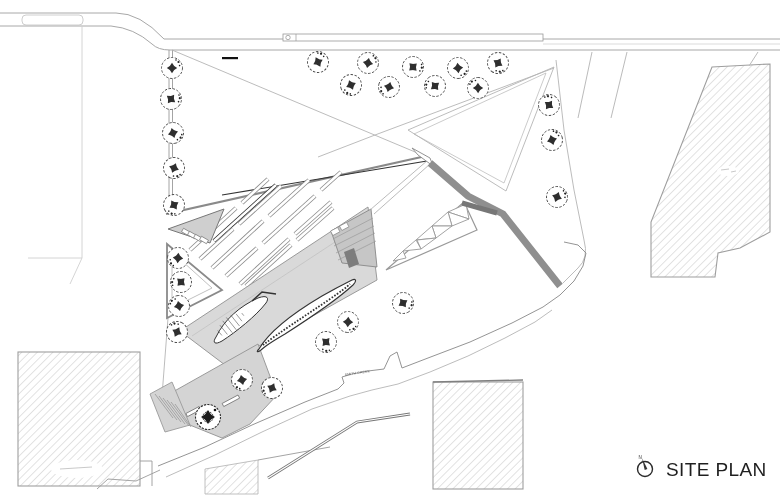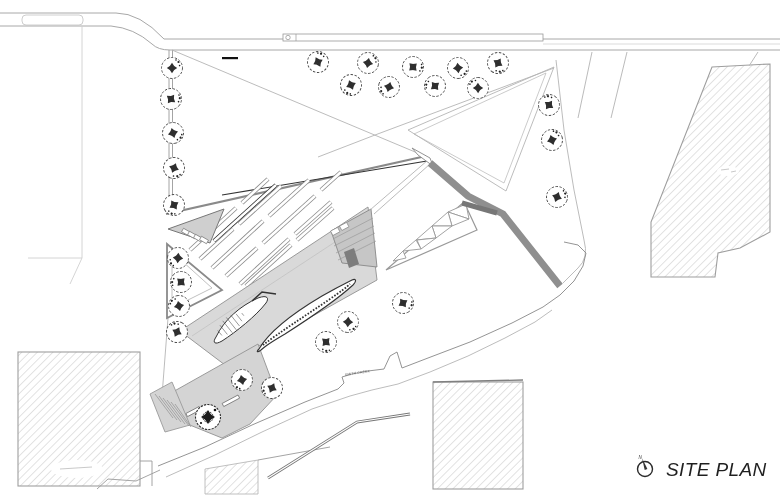--- a/index.html
+++ b/index.html
@@ -1,17 +1,17 @@
 <!DOCTYPE html>
 <html><head>
 <meta charset="utf-8">
 <style>
   html,body{margin:0;padding:0;background:#ffffff;}
   .stage{position:relative;width:780px;height:504px;background:#ffffff;overflow:hidden;
-         font-family:"Liberation Sans", sans-serif;font-style:italic;}
+         font-family:"Liberation Sans", sans-serif;}
   svg{position:absolute;left:0;top:0;}
   text{font-family:"Liberation Sans", sans-serif;}
 </style>
 </head>
 <body>
 
 <div class="stage">
 <svg width="780" height="504" viewBox="0 0 780 504">
 
   <defs>

